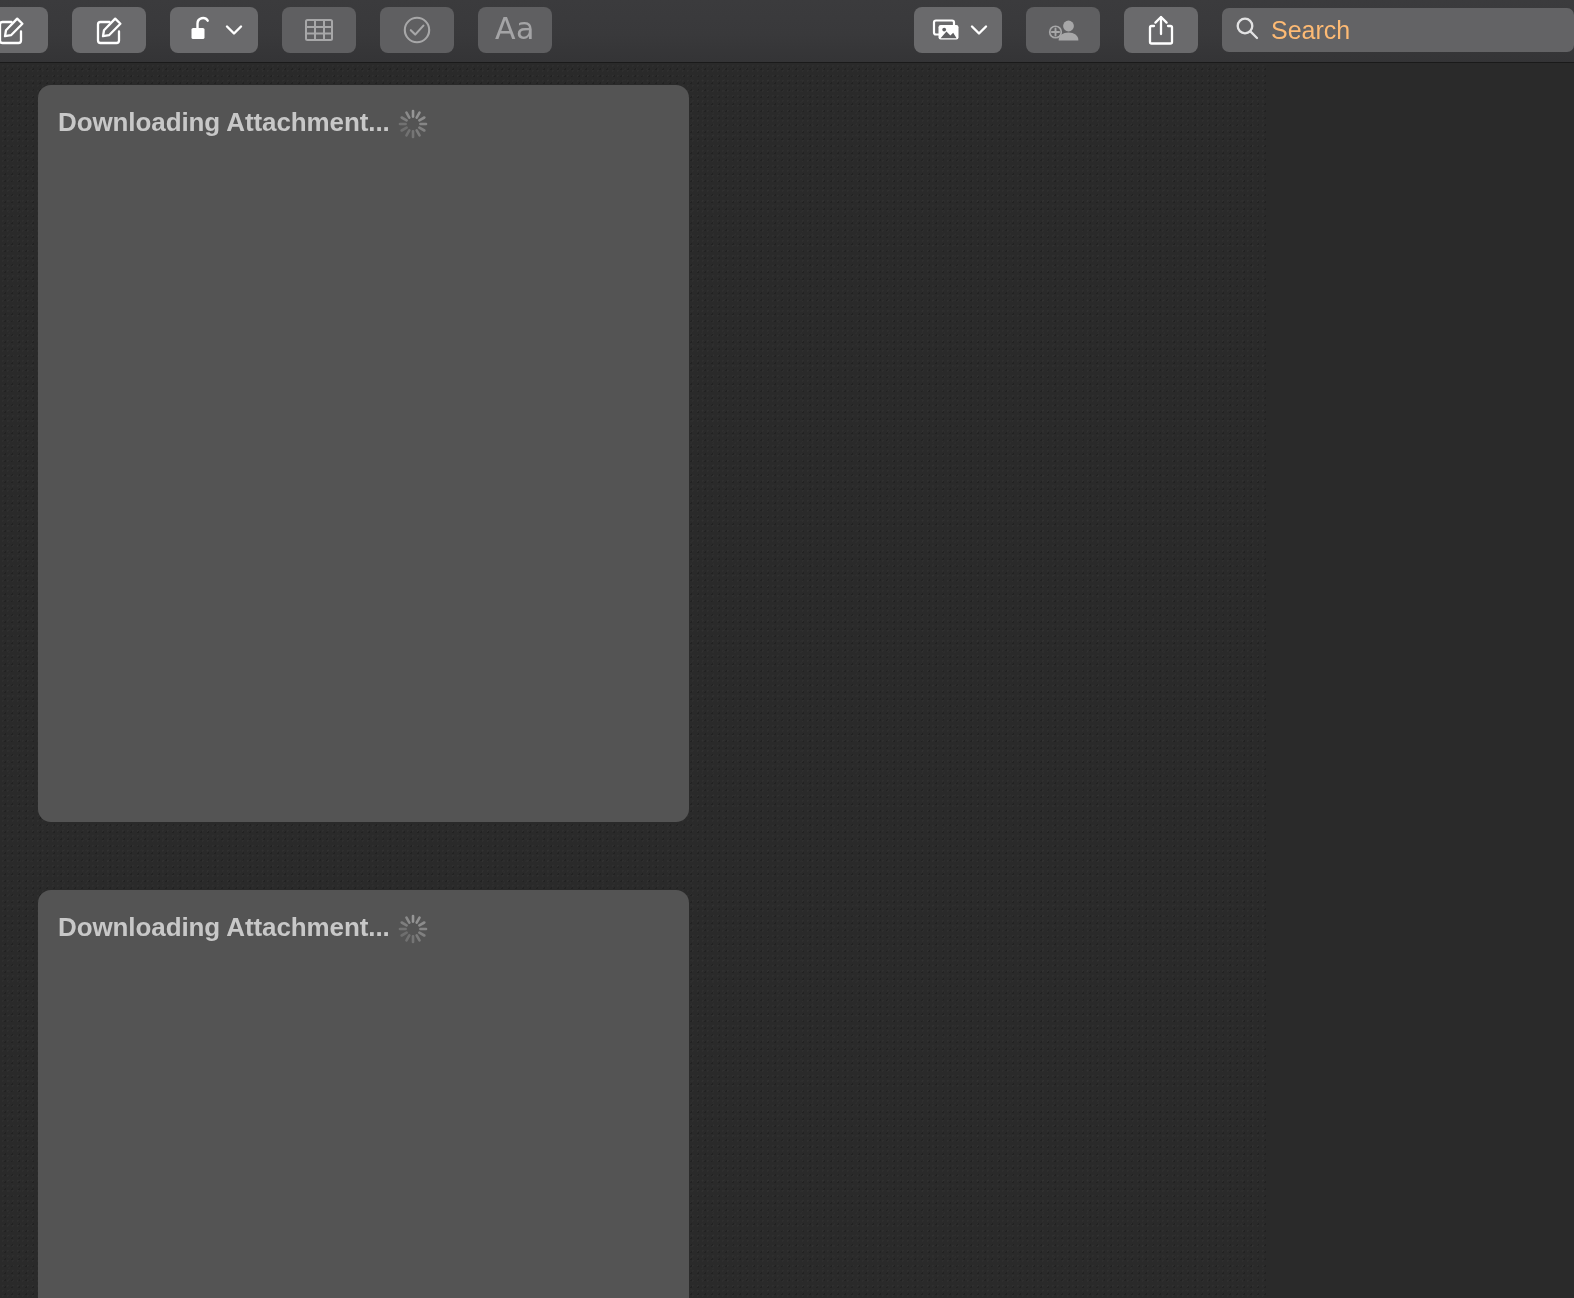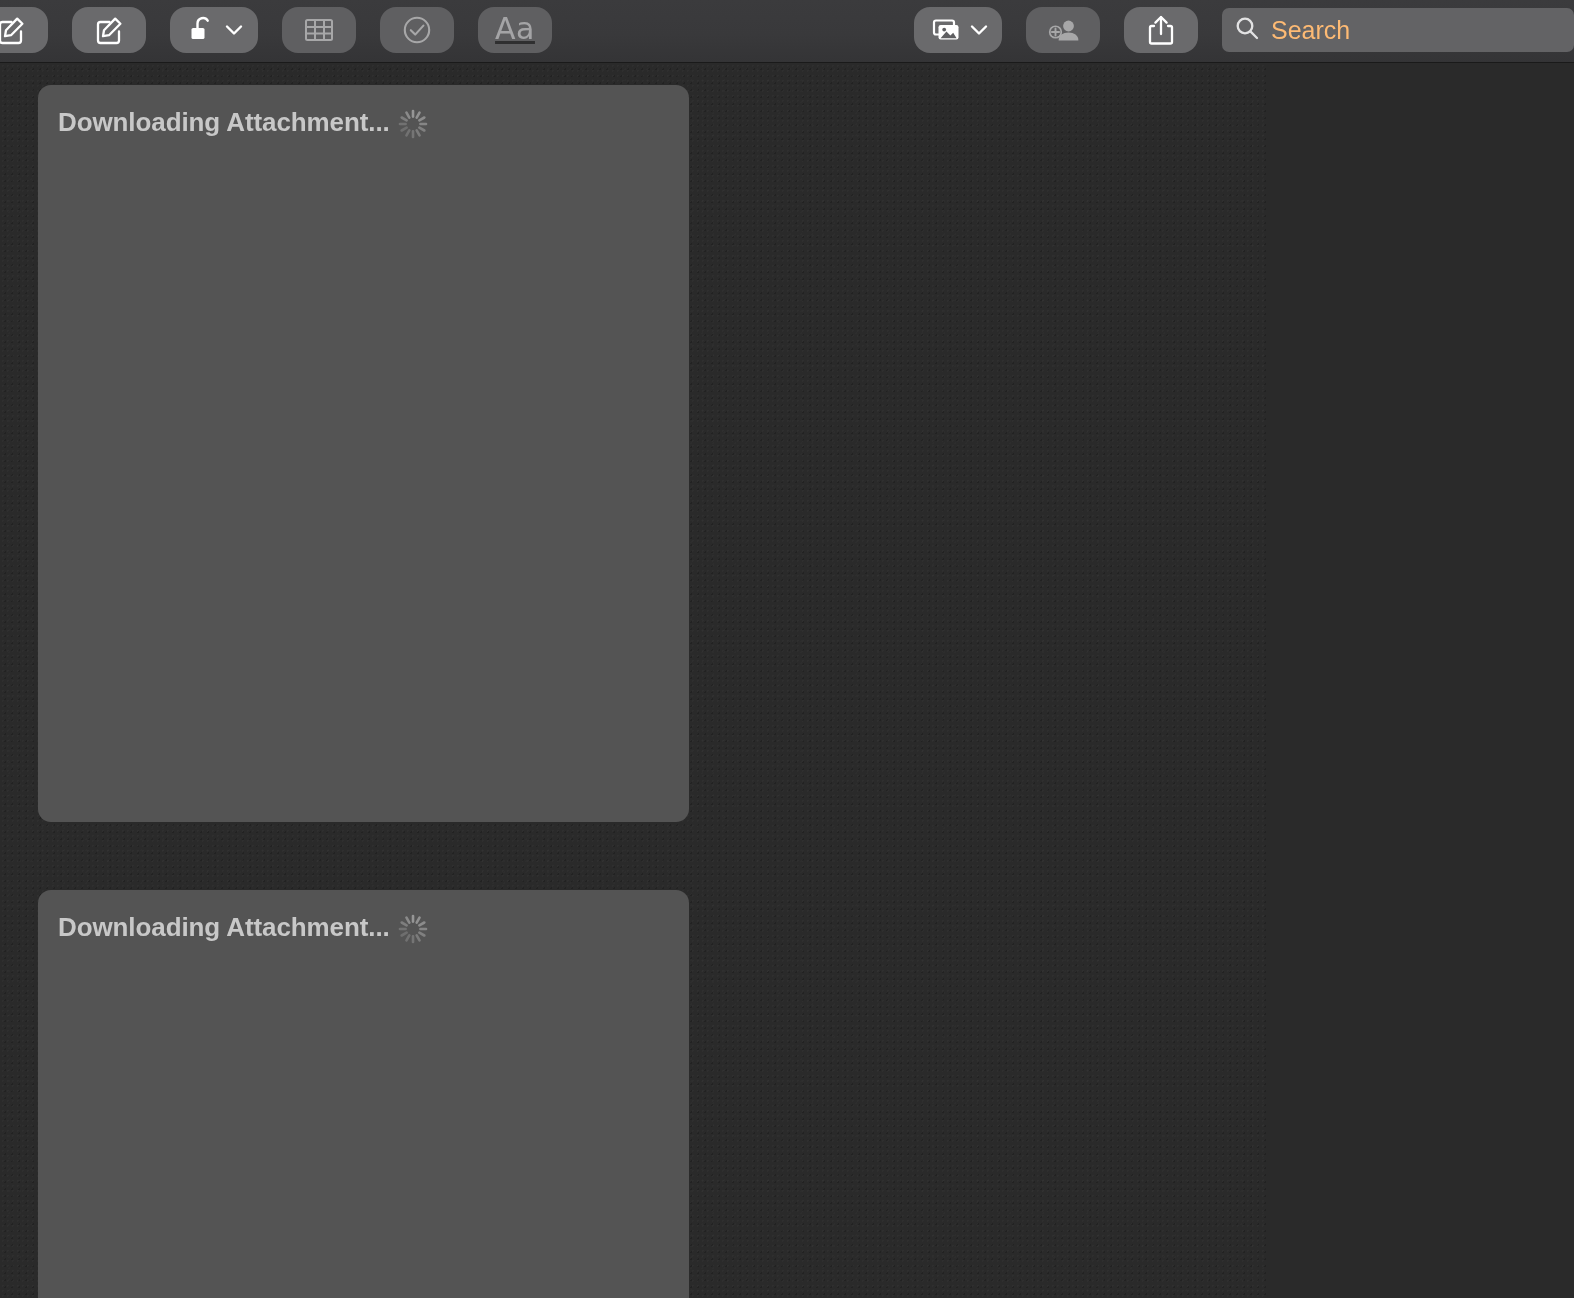--- a/index.html
+++ b/index.html
@@ -49,27 +49,26 @@
     top: 7px;
     display: flex;
     align-items: center;
   }
 
   .tb-btn {
     height: 46px;
     min-width: 74px;
     margin: 0 12px;
     background: #6a6a6c;
-    border-radius: 16px;
+    border-radius: 8px;
     display: flex;
     align-items: center;
     justify-content: center;
     cursor: default;
     position: relative;
-    text-decoration: underline;
   }
   .tb-btn.wide { min-width: 88px; }
   .tb-btn.dim { background: #5f5f61; }
   .tb-btn.dim svg { opacity: 0.45; }
   .tb-btn.dim .aa-label { opacity: 0.5; }
 
   .tb-btn svg { display: block; }
 
   .aa-label {
     color: #e9e9ea;

